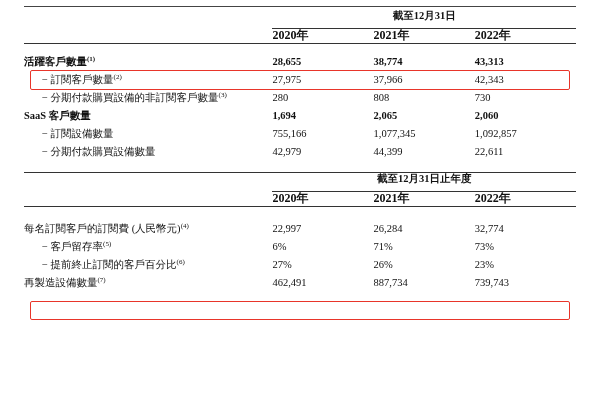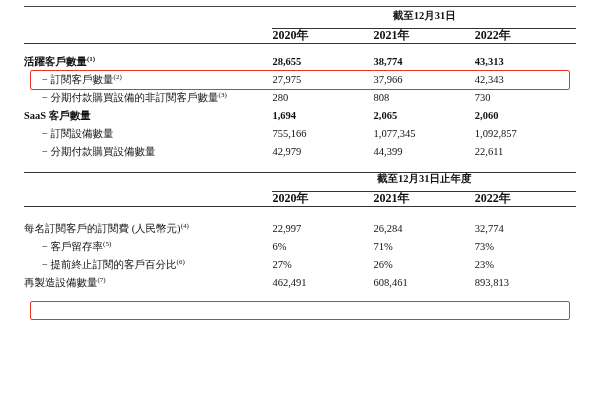--- a/index.html
+++ b/index.html
@@ -245,22 +245,22 @@
       </tr>
       <tr class="rowh">
         <td class="lbl indent"><span>− 提前終止訂閱的客戶百分比</span><span class="sup">(6)</span></td>
         <td class="num">27%</td>
         <td class="num">26%</td>
         <td class="num">23%</td>
       </tr>
       <tr class="rowh">
         <td class="lbl"><span>再製造設備數量</span><span class="sup">(7)</span></td>
         <td class="num">462,491</td>
-        <td class="num">608,461</td>
-        <td class="num">893,813</td>
+        <td class="num">887,734</td>
+        <td class="num">739,743</td>
       </tr>
     </tbody>
   </table>
 
   <div class="redbox" id="redbox-active"></div>
   <div class="redbox" id="redbox-retention"></div>
 
 </div>
 
 </body></html>

